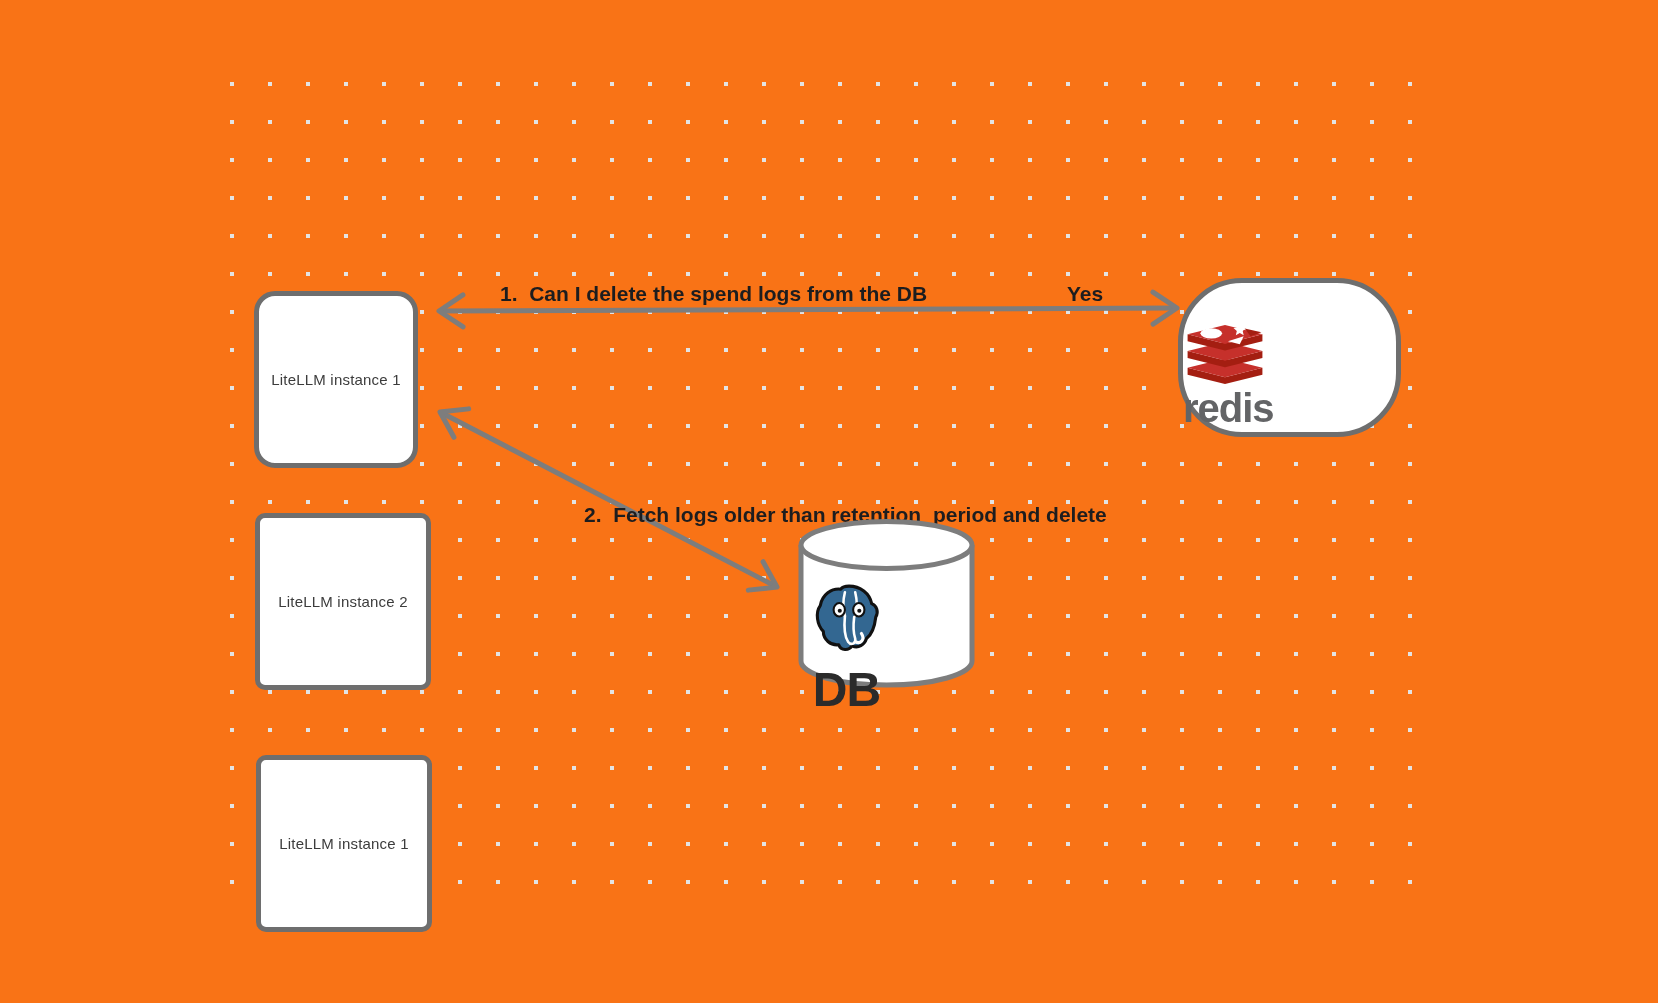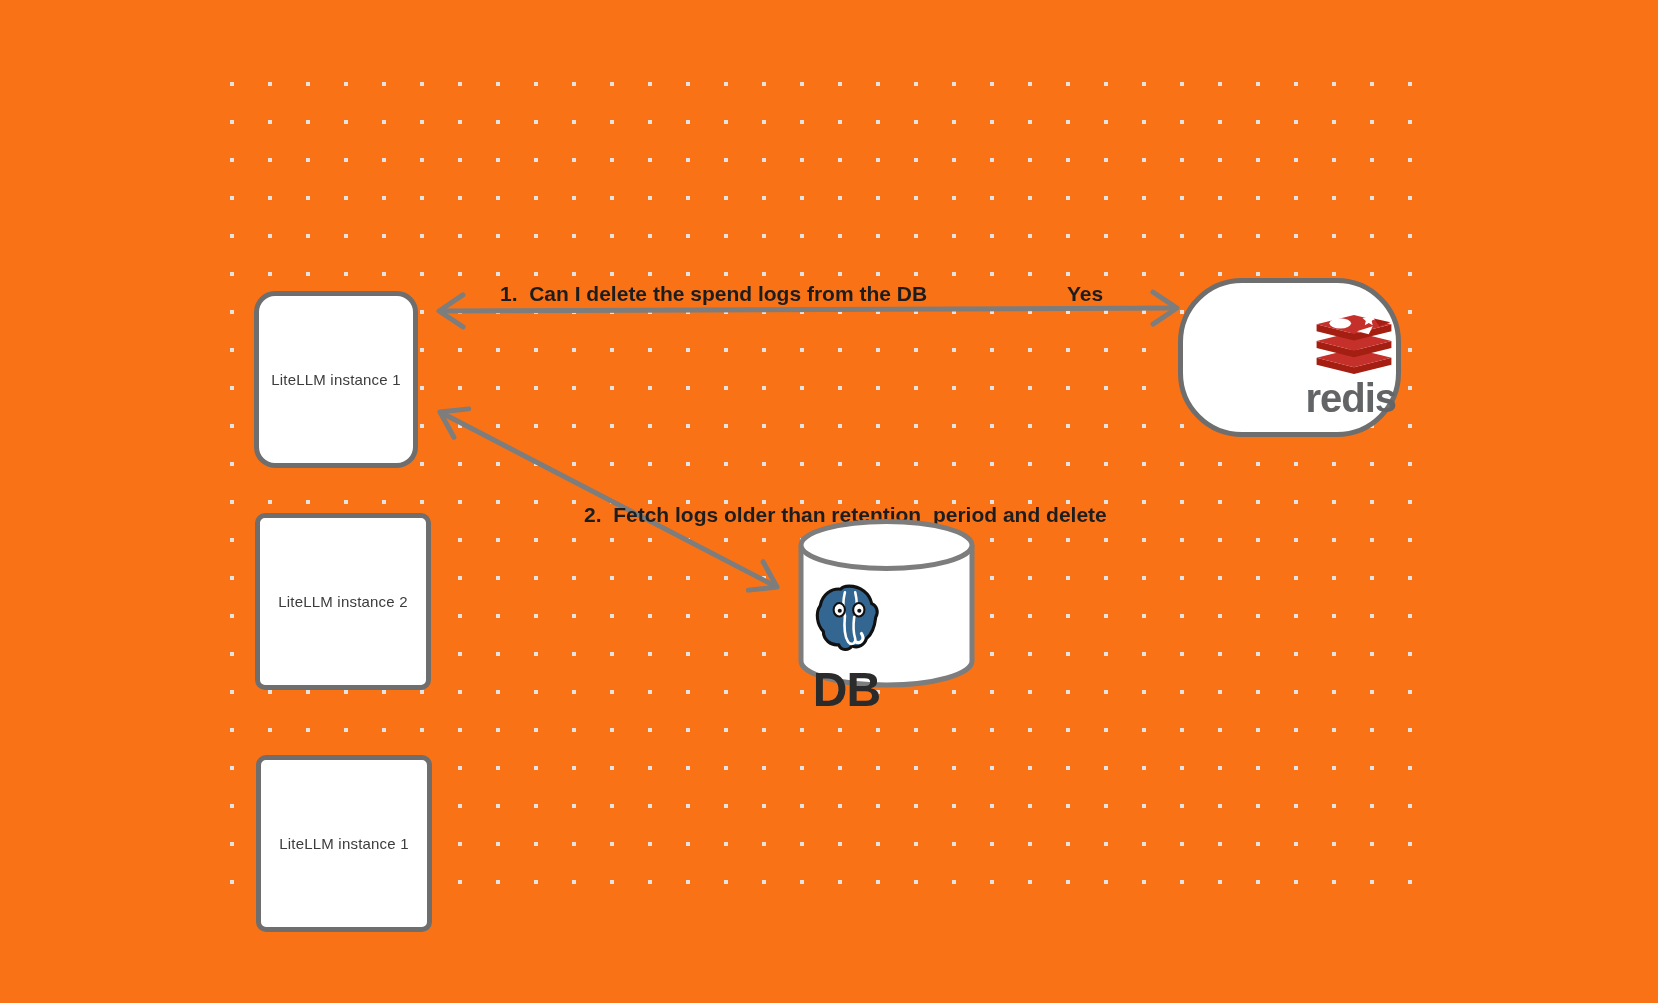--- a/index.html
+++ b/index.html
@@ -27,22 +27,22 @@
   .node .box-label{
     font-size:15px;color:#3c3c3c;letter-spacing:.2px;
   }
   #box1{left:254px;top:291px;width:164px;height:177px;border-radius:21px;}
   #box2{left:255px;top:513px;width:176px;height:177px;}
   #box3{left:256px;top:755px;width:176px;height:177px;}
   .redis-node{
     position:absolute;left:1178px;top:278px;width:223px;height:159px;
     box-sizing:border-box;background:#fff;border:5px solid #6e6e6e;
     border-radius:64px;
-    display:flex;flex-direction:column;align-items:flex-end;
-    padding-top:30px;
+    display:flex;flex-direction:column;align-items:flex-start;
+    padding-top:40px;
   }
   .redis-word{
     font-size:40px;font-weight:bold;color:#636466;letter-spacing:-1px;
     line-height:42px;margin-top:1px;
   }
   .db-node{position:absolute;left:798px;top:518px;width:177px;height:170px;}
   .db-content{
     position:absolute;left:14px;top:64px;display:flex;align-items:center;flex-direction:column;
   }
   .db-label{

